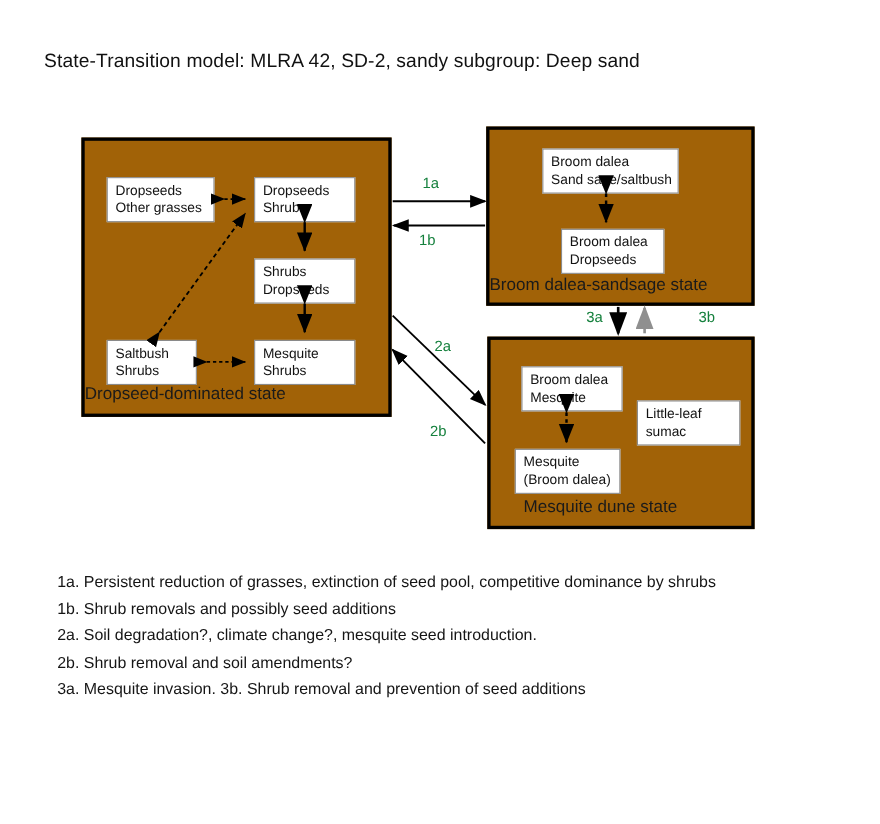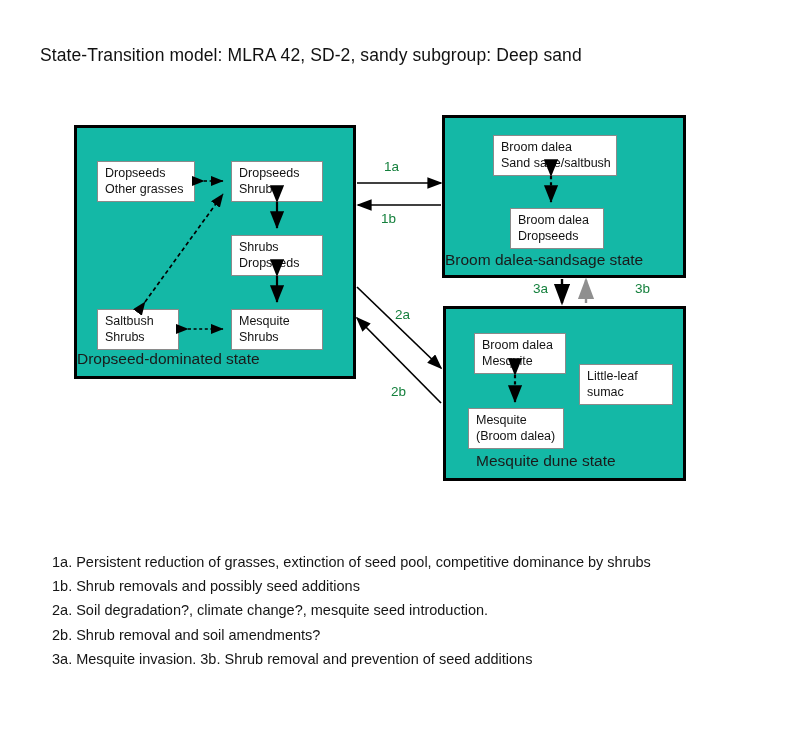--- a/index.html
+++ b/index.html
@@ -25,21 +25,21 @@
     font-size: 17.5px;
     letter-spacing: 0.1px;
     color: #111111;
     white-space: nowrap;
   }
 
   
   .state-box {
     position: absolute;
     box-sizing: border-box;
-    background: #14b8a6;
+    background: #a16207;
     border: 3px solid #000000;
   }
   #state-dropseed   { left: 74px;  top: 125px; width: 282px; height: 254px; }
   #state-broomdalea { left: 442px; top: 115px; width: 244px; height: 163px; }
   #state-mesquite   { left: 443px; top: 306px; width: 243px; height: 175px; }
 
   .state-label {
     position: absolute;
     width: 100%;
     font-size: 15.5px;
@@ -78,21 +78,20 @@
     color: #15803d;
     white-space: nowrap;
   }
 
   
   #legend {
     position: absolute;
     left: 52px;
     top: 518px;
     width: 730px;
-    margin-top: 32px;
   }
   .legend-line {
     font-size: 14.5px;
     line-height: 24.2px;
     color: #151515;
     white-space: nowrap;
   }
 </style>
 </head>
 <body>

